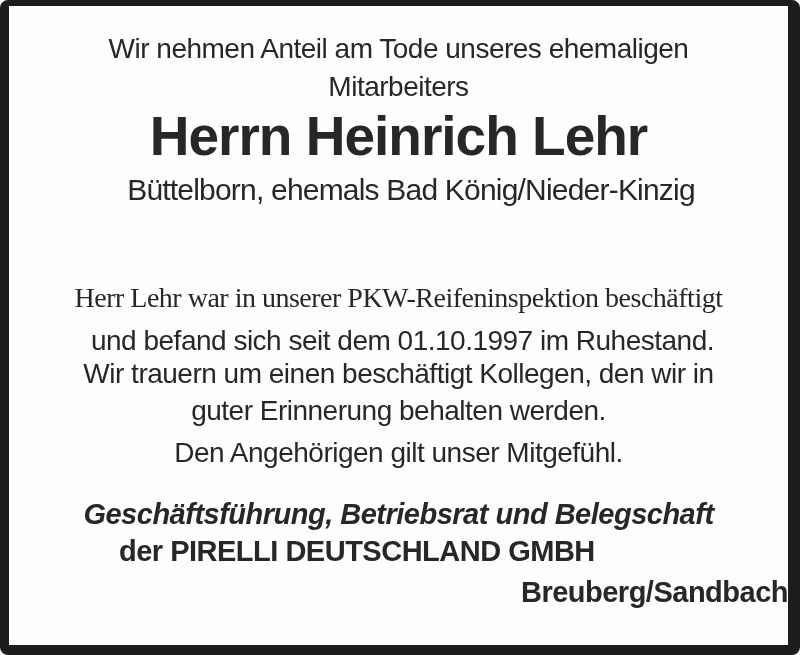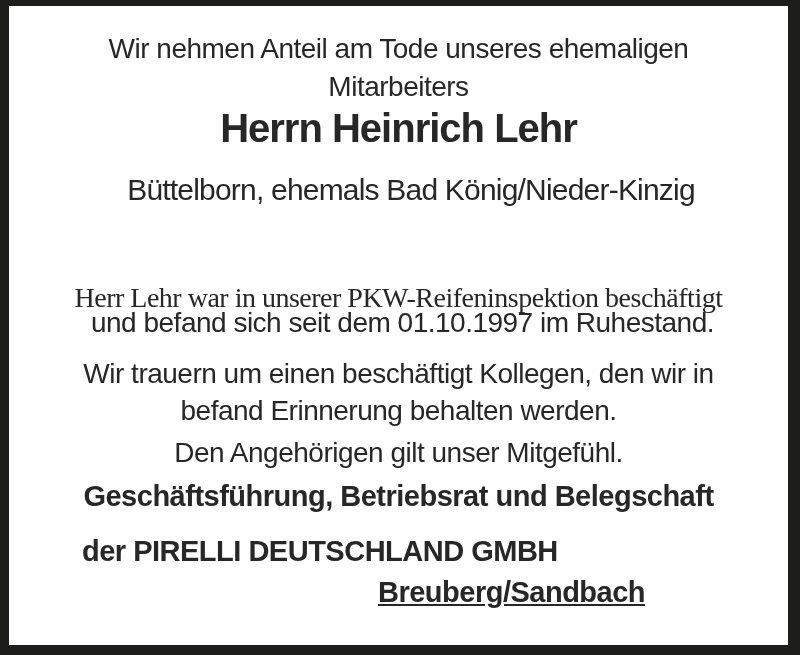--- a/index.html
+++ b/index.html
@@ -12,68 +12,69 @@
     width: 800px;
     height: 655px;
     box-sizing: border-box;
     border-style: solid;
     border-color: #1d1d1b;
     border-width: 6px 12px 10px 9px;
     background: #fefefe;
     font-family: "Liberation Sans", "DejaVu Sans", sans-serif;
     color: #272727;
     overflow: hidden;
+    border-radius: 8px;
   }
   .line {
     position: absolute;
     left: 0;
     right: 0;
     margin: 0;
     text-align: center;
     white-space: nowrap;
     font-size: 28px;
     line-height: 1.1;
     letter-spacing: -0.5px;
   }
   .intro-1   { top: 28px; }
   .intro-2   { top: 66px; }
   .name {
     top: 100px;
-    font-size: 40px;
+    font-size: 55px;
     font-weight: bold;
     letter-spacing: -1px;
   }
   .origin {
     top: 167px;
     font-size: 30px;
     letter-spacing: -0.8px;
     padding-left: 25px;
   }
   .death     { top: 216px; }
   .career-1  { top: 277px; font-family: Liberation Serif, serif; }
-  .career-2  { top: 302px; padding-left: 8px; }
+  .career-2  { top: 320px; padding-left: 8px; }
   .mourning-1{ top: 353px; }
   .mourning-2{ top: 390px; }
   .condolence{ top: 432px; }
   .sig {
     font-weight: bold;
     font-size: 29px;
     letter-spacing: -0.5px;
   }
-  .sig-1 { top: 475px; }
+  .sig-1 { top: 493px; font-style: italic; }
   .sig-2 {
     top: 530px;
     text-align: left;
     padding-left: 73px;
+    margin-left: 37px;
   }
   .sig-3 {
     top: 571px;
-    text-align: center;
+    text-align: right;
     padding-left: 226px;
-    text-decoration: underline;
   }
 </style>
 </head>
 <body>
 
 <div class="sheet">
 
   <p class="line intro-1">Wir nehmen Anteil am Tode unseres ehemaligen</p>
 
   <p class="line intro-2">Mitarbeiters</p>
@@ -82,21 +83,21 @@
 
   <p class="line origin">Büttelborn, ehemals Bad König/Nieder-Kinzig</p>
 
 
   <p class="line career-1">Herr Lehr war in unserer PKW-Reifeninspektion beschäftigt</p>
 
   <p class="line career-2">und befand sich seit dem 01.10.1997 im Ruhestand.</p>
 
   <p class="line mourning-1">Wir trauern um einen beschäftigt Kollegen, den wir in</p>
 
-  <p class="line mourning-2">befand Erinnerung behalten werden.</p>
+  <p class="line mourning-2">guter Erinnerung behalten werden.</p>
 
   <p class="line condolence">Den Angehörigen gilt unser Mitgefühl.</p>
 
   <p class="line sig sig-1">Geschäftsführung, Betriebsrat und Belegschaft</p>
 
   <p class="line sig sig-2">der PIRELLI DEUTSCHLAND GMBH</p>
 
   <p class="line sig sig-3">Breuberg/Sandbach</p>
 
 </div>

